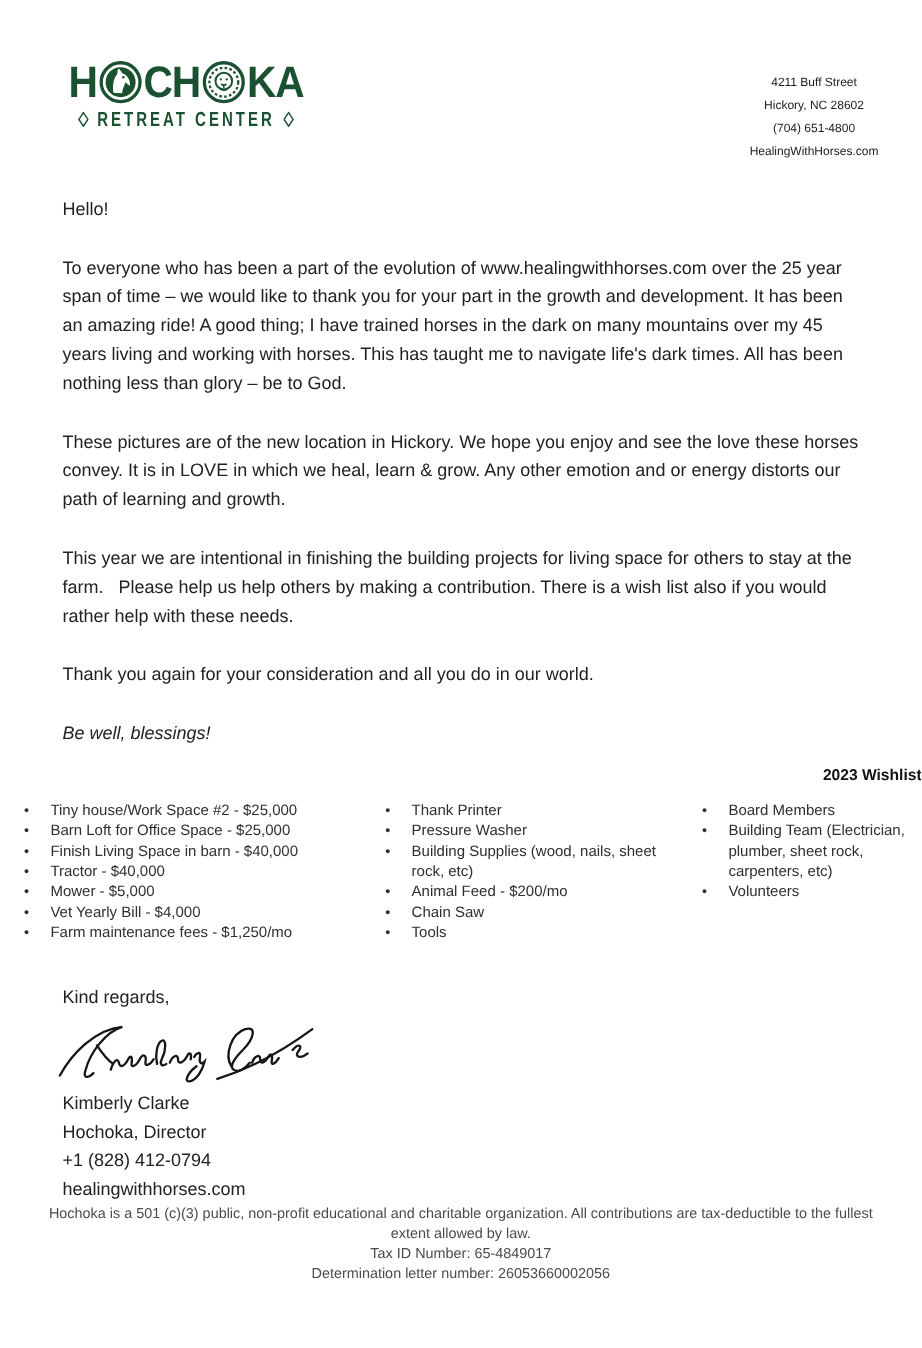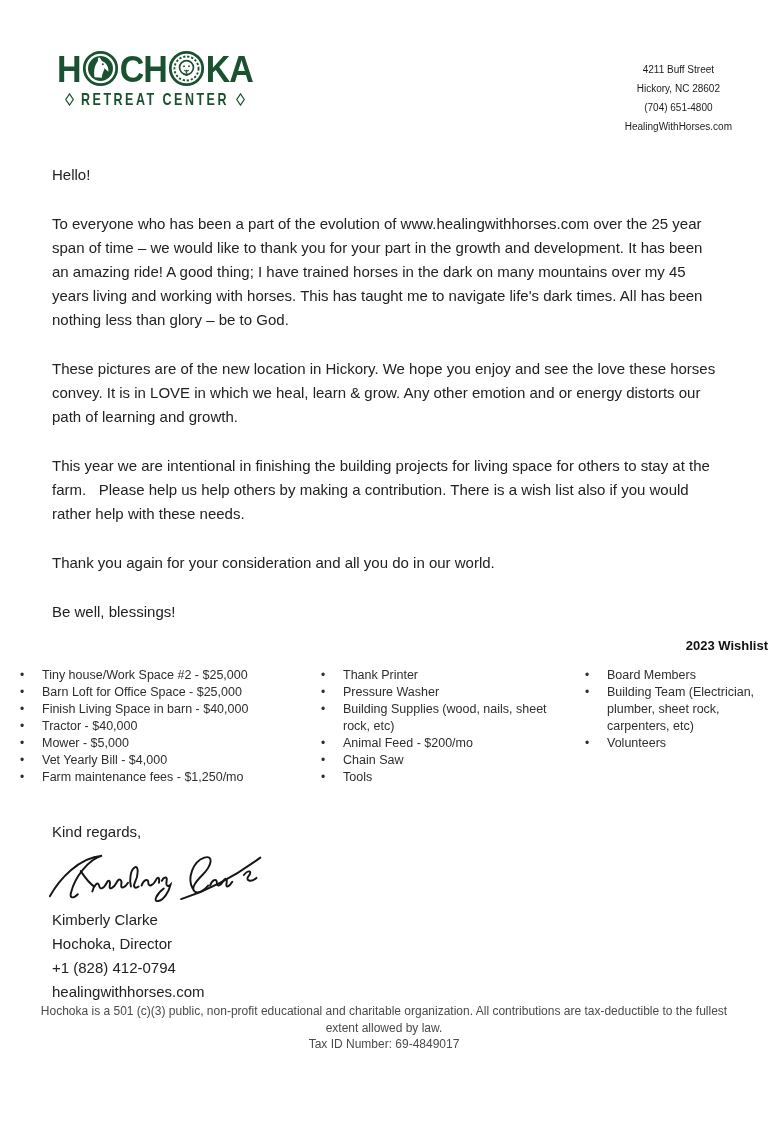--- a/index.html
+++ b/index.html
@@ -73,21 +73,21 @@
   .letter {
     position: absolute;
     left: 52px;
     top: 163px;
     width: 668px;
     font-size: 15px;
     line-height: 24px;
     color: #222222;
   }
   .letter p { margin-bottom: 25px; white-space: pre-wrap; }
-  .letter p:last-child { margin-bottom: 16px; }
+  .letter p:last-child { margin-bottom: 16px; font-style: italic; }
 
   
   .wishlist-title {
     position: absolute;
     top: 638px;
     left: 0;
     width: 100%;
     text-align: right;
     font-weight: 700;
     font-size: 13px;
@@ -246,16 +246,17 @@
     <div class="sig-block">
       <div>Kimberly Clarke</div>
       <div>Hochoka, Director</div>
       <div>+1 (828) 412-0794</div>
       <div>healingwithhorses.com</div>
     </div>
   </div>
 
   <div class="footer">
     <div class="f-wrap">Hochoka is a 501 (c)(3) public, non-profit educational and charitable organization. All contributions are tax-deductible to the fullest extent allowed by law.</div>
-    <div>Tax ID Number: 69-4849017</div>
+    <div>Tax ID Number: 65-4849017</div>
+    <div>Determination letter number: 26053660002056</div>
   </div>
 
 </div>
 
 </body></html>

